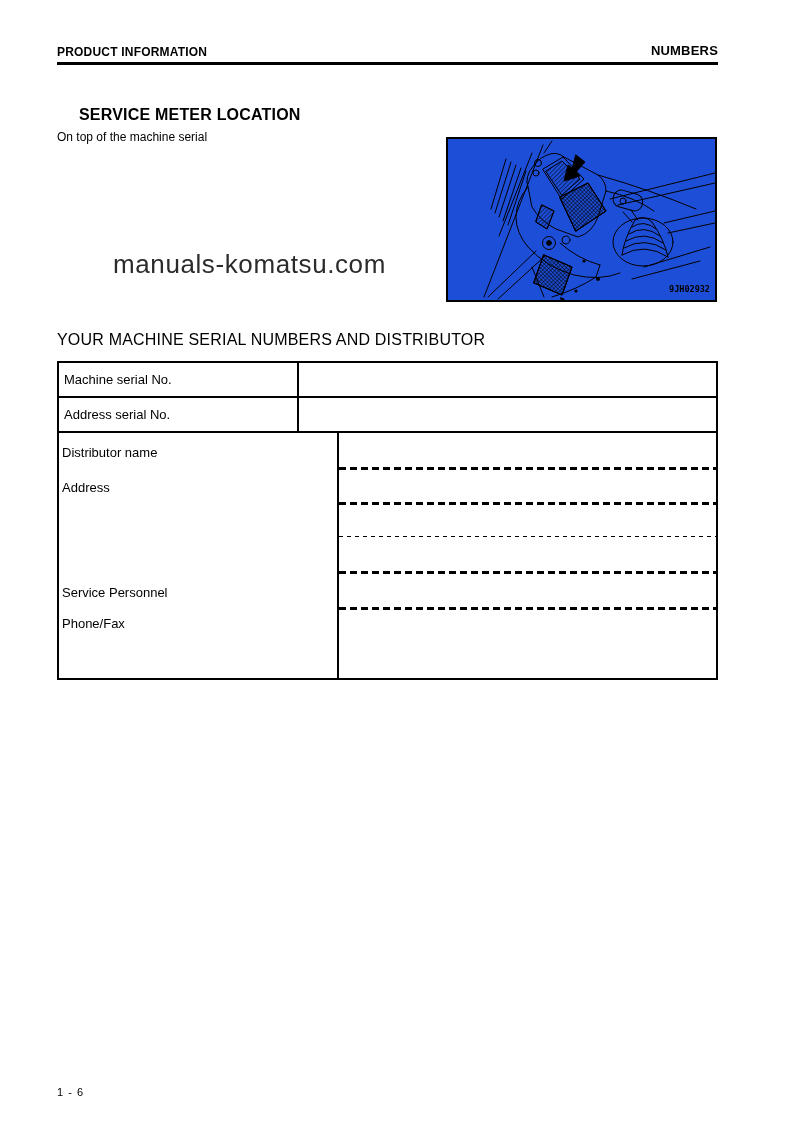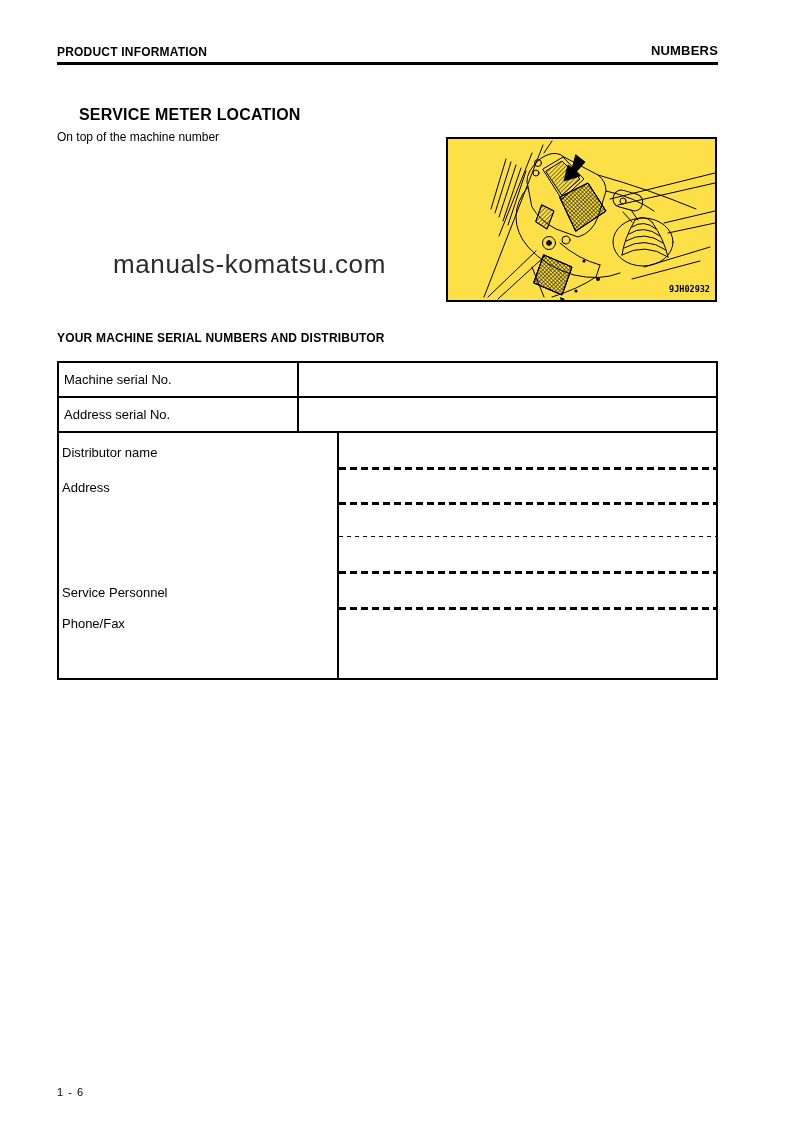--- a/index.html
+++ b/index.html
@@ -18,33 +18,33 @@
   .hdr-right { right: 75px; top: 43px; font-size: 13px; font-weight: bold; letter-spacing: 0.2px; }
   .hdr-rule  { left: 57px; top: 62px; width: 661px; height: 3px; background: #000; }
 
   
   .h1      { left: 57px; top: 106px; font-size: 16px; font-weight: bold; letter-spacing: 0.2px; margin-left: 22px; }
   .subtext { left: 57px; top: 130px; font-size: 12px; }
 
   
   .figure-box {
     left: 446px; top: 137px; width: 271px; height: 165px;
-    border: 2px solid #000; background: #fde047;
+    border: 2px solid #000; background: #1d4ed8;
   }
   .figure-box svg { display: block; width: 100%; height: 100%; }
 
   
   .watermark {
     left: 113px; top: 249px;
     font-size: 26px; letter-spacing: 0.6px;
     color: #2b2b2b;
   }
 
   
-  .h2 { left: 57px; top: 331px; font-size: 12px; font-weight: bold; letter-spacing: 0.2px; }
+  .h2 { left: 57px; top: 331px; font-size: 16px; font-weight: normal; letter-spacing: 0.2px; }
 
   
   .serial-table {
     left: 57px; top: 361px; width: 661px; height: 319px;
     border: 2px solid #000;
     display: flex; flex-direction: column;
     font-size: 13px;
   }
   .t-row { display: flex; height: 35px; border-bottom: 2px solid #000; }
   .t-row-big { display: flex; flex: 1; border-bottom: none; }
@@ -78,21 +78,21 @@
   }
 </style>
 </head>
 <body>
 
 <div class="abs hdr-left">PRODUCT INFORMATION</div>
 <div class="abs hdr-right">NUMBERS</div>
 <div class="abs hdr-rule"></div>
 
 <div class="abs h1">SERVICE METER LOCATION</div>
-<div class="abs subtext">On top of the machine number</div>
+<div class="abs subtext">On top of the machine serial</div>
 
 <div class="abs figure-box">
   <svg viewBox="0 0 267 161" fill="none" stroke="#000" stroke-width="1" stroke-linecap="round">
     <defs>
       <pattern id="h1" width="3" height="3" patternUnits="userSpaceOnUse" patternTransform="rotate(45)">
         <line x1="0" y1="0" x2="0" y2="3" stroke="#000" stroke-width="1"></line>
       </pattern>
       <pattern id="h2" width="2.6" height="2.6" patternUnits="userSpaceOnUse" patternTransform="rotate(-45)">
         <line x1="0" y1="0" x2="0" y2="2.6" stroke="#000" stroke-width="1"></line>
       </pattern>

